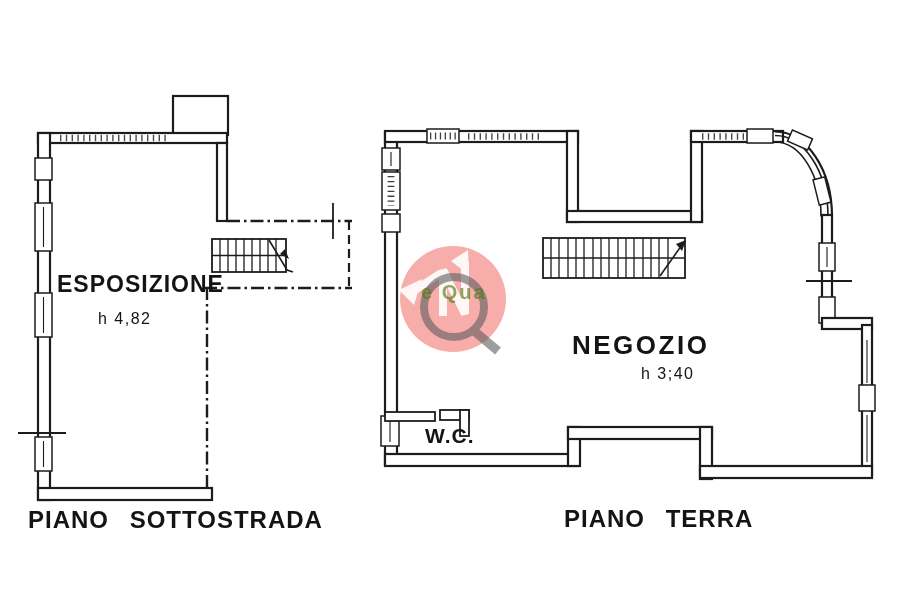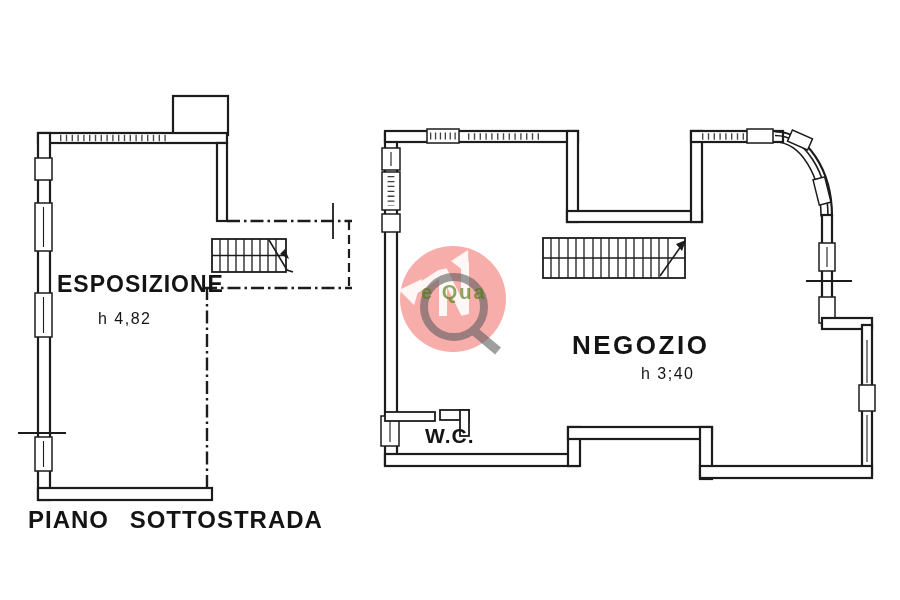--- a/index.html
+++ b/index.html
@@ -180,15 +180,16 @@
     </g>
   </svg>
 
   <div class="lbl room-title" style="left:57px;top:271px;">ESPOSIZIONE</div>
   <div class="lbl room-h" style="left:98px;top:310px;">h 4,82</div>
   <div class="lbl negozio" style="left:572px;top:330px;">NEGOZIO</div>
 
   <div class="lbl caption" style="left:28px;top:506px;">PIANO  SOTTOSTRADA</div>
   <div class="lbl room-h" style="left:601px;top:365px;margin-left:40px;">h 3;40</div>
   <div class="lbl wc" style="left:394px;top:424px;margin-left:31px;">W.C.</div>
+  <div class="lbl caption" style="left:564px;top:505px;">PIANO  TERRA</div>
 
   <div class="wm-text" style="left:421px;top:281px;">e Qua</div>
 </div>
 
 </body></html>

